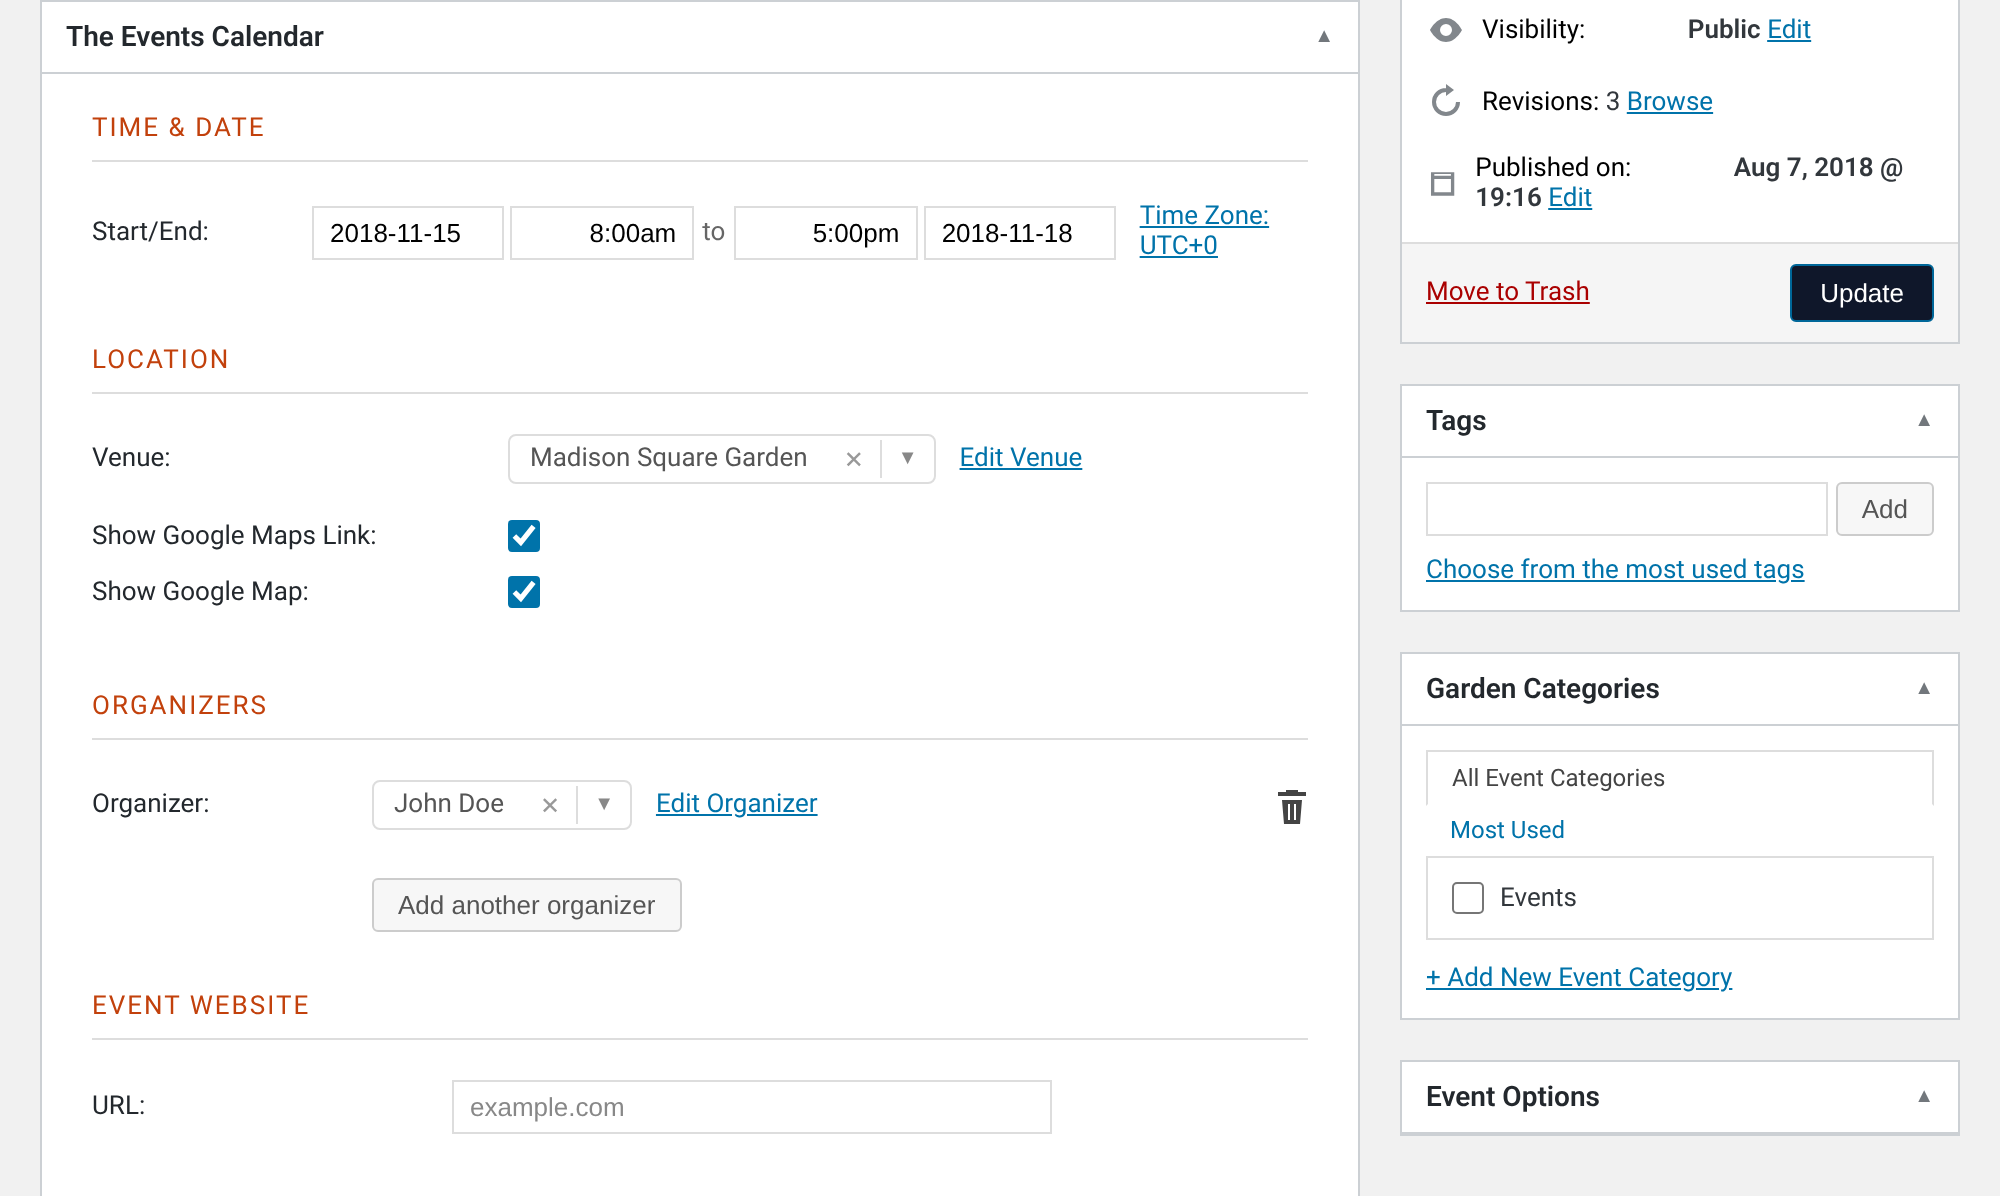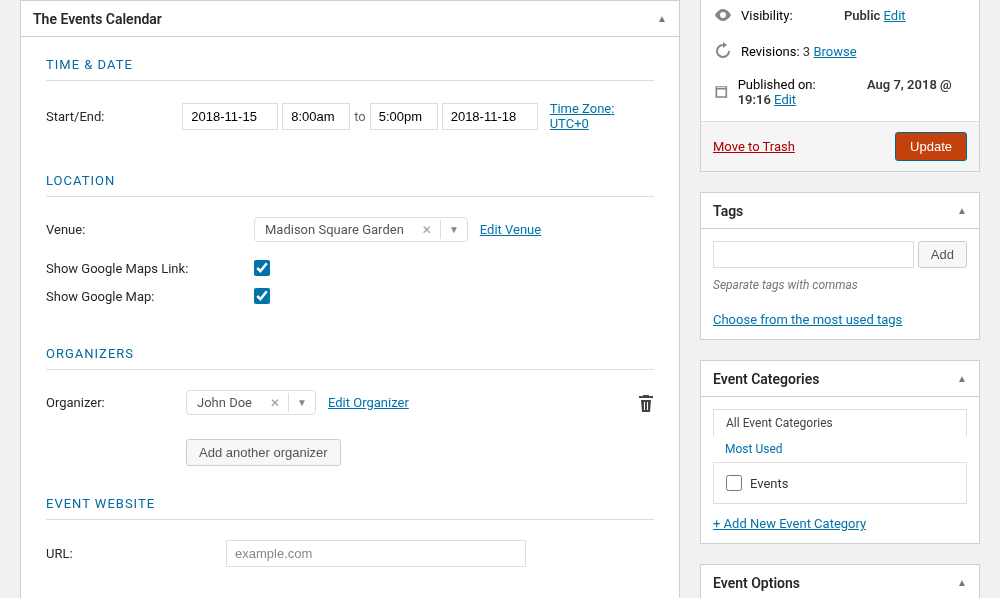--- a/index.html
+++ b/index.html
@@ -14,45 +14,45 @@
     .toggle-indicator { color: #72777c; font-size: 10px; }
     
     .pub-row { display: flex; align-items: center; padding: 8px 12px; gap: 8px; }
     .pub-row .icon { width: 20px; color: #82878c; fill: #82878c; }
     .pub-row .label { color: #000000; }
     .pub-row strong { font-weight: 600; margin-left: 48px; }
     .link { color: #0073aa; text-decoration: underline; cursor: pointer; }
     
     .pub-actions { display: flex; justify-content: space-between; align-items: center; padding: 10px 12px; border-top: 1px solid #ddd; background: #f5f5f5; }
     .trash-link { color: #a00; text-decoration: underline; cursor: pointer; }
-    .button-primary { background: #c2410c; color: #fff; border: 1px solid #006799; border-radius: 3px; padding: 6px 14px; cursor: pointer; font-size: 13px; }
+    .button-primary { background: #0f172a; color: #fff; border: 1px solid #006799; border-radius: 3px; padding: 6px 14px; cursor: pointer; font-size: 13px; }
     .button-secondary { background: #f7f7f7; border: 1px solid #ccc; border-radius: 3px; padding: 5px 12px; cursor: pointer; color: #555; font-size: 13px; }
     
     .tags-inside { padding: 12px; }
     .tags-input-row { display: flex; gap: 4px; margin-bottom: 10px; }
     .tags-input { flex: 1; border: 1px solid #ddd; padding: 4px 8px; font-size: 13px; }
     .tags-hint { color: #72777c; font-style: italic; font-size: 12px; margin-bottom: 20px; }
     
     .cat-tabs { display: flex; flex-direction: column; }
     .cat-tab { padding: 6px 12px; cursor: pointer; font-size: 12px; color: #0073aa; }
     .cat-tab.active { border: 1px solid #ddd; border-bottom-color: #fff; background: #fff; color: #444; margin-bottom: -1px; }
     .cat-box { border: 1px solid #ddd; padding: 12px; margin-bottom: 12px; }
     .cat-item { display: flex; align-items: center; gap: 8px; }
     .cat-item input[type="checkbox"] { width: 16px; height: 16px; }
     .add-cat { color: #0073aa; cursor: pointer; text-decoration: underline; }
     
     .events-section { padding: 20px 25px; }
-    .section-heading { font-size: 13px; font-weight: 400; color: #0369a1; letter-spacing: 1px; padding-bottom: 8px; border-bottom: 1px solid #ddd; margin-bottom: 20px; }
+    .section-heading { font-size: 13px; font-weight: 400; color: #c2410c; letter-spacing: 1px; padding-bottom: 8px; border-bottom: 1px solid #ddd; margin-bottom: 20px; }
     
     .form-row { display: flex; align-items: center; margin-bottom: 12px; }
     .form-label { width: 140px; color: #23282d; font-size: 13px; }
     
     .date-input, .time-input, .text-input { border: 1px solid #ddd; padding: 5px 8px; font-size: 13px; border-radius: 0; }
     .date-input { width: 96px; }
-    .time-input { width: 68px; }
+    .time-input { width: 92px; text-align: right; }
     .to-text { margin: 0 4px; color: #666; font-size: 13px; }
     
     .select2-like { display: inline-flex; align-items: center; border: 1px solid #ddd; background: #fff; border-radius: 4px; overflow: hidden; }
     .select2-text { padding: 4px 10px; font-size: 13px; color: #555; }
     .select2-clear { padding: 0 8px; color: #999; cursor: pointer; font-size: 12px; }
     .select2-arrow { padding: 4px 8px; border-left: 1px solid #ddd; color: #888; font-size: 10px; }
     
     .edit-link { margin-left: 12px; }
     .check-row { display: flex; align-items: center; margin-bottom: 12px; }
     .check-label { width: 208px; color: #23282d; font-size: 13px; }
@@ -173,28 +173,27 @@
     <div class="postbox">
       <div class="postbox-header">
         <h2>Tags</h2>
         <span class="toggle-indicator">▲</span>
       </div>
       <div class="tags-inside">
         <div class="tags-input-row">
           <input class="tags-input" style="">
           <button class="button-secondary">Add</button>
         </div>
-        <div class="tags-hint">Separate tags with commas</div>
         <a class="link">Choose from the most used tags</a>
       </div>
     </div>
 
     <div class="postbox">
       <div class="postbox-header">
-        <h2>Event Categories</h2>
+        <h2>Garden Categories</h2>
         <span class="toggle-indicator">▲</span>
       </div>
       <div class="tags-inside">
         <div class="cat-tabs">
           <div class="cat-tab active">All Event Categories</div>
           <div class="cat-tab">Most Used</div>
         </div>
         <div class="cat-box">
           <div class="cat-item">
             <input type="checkbox" style="">

